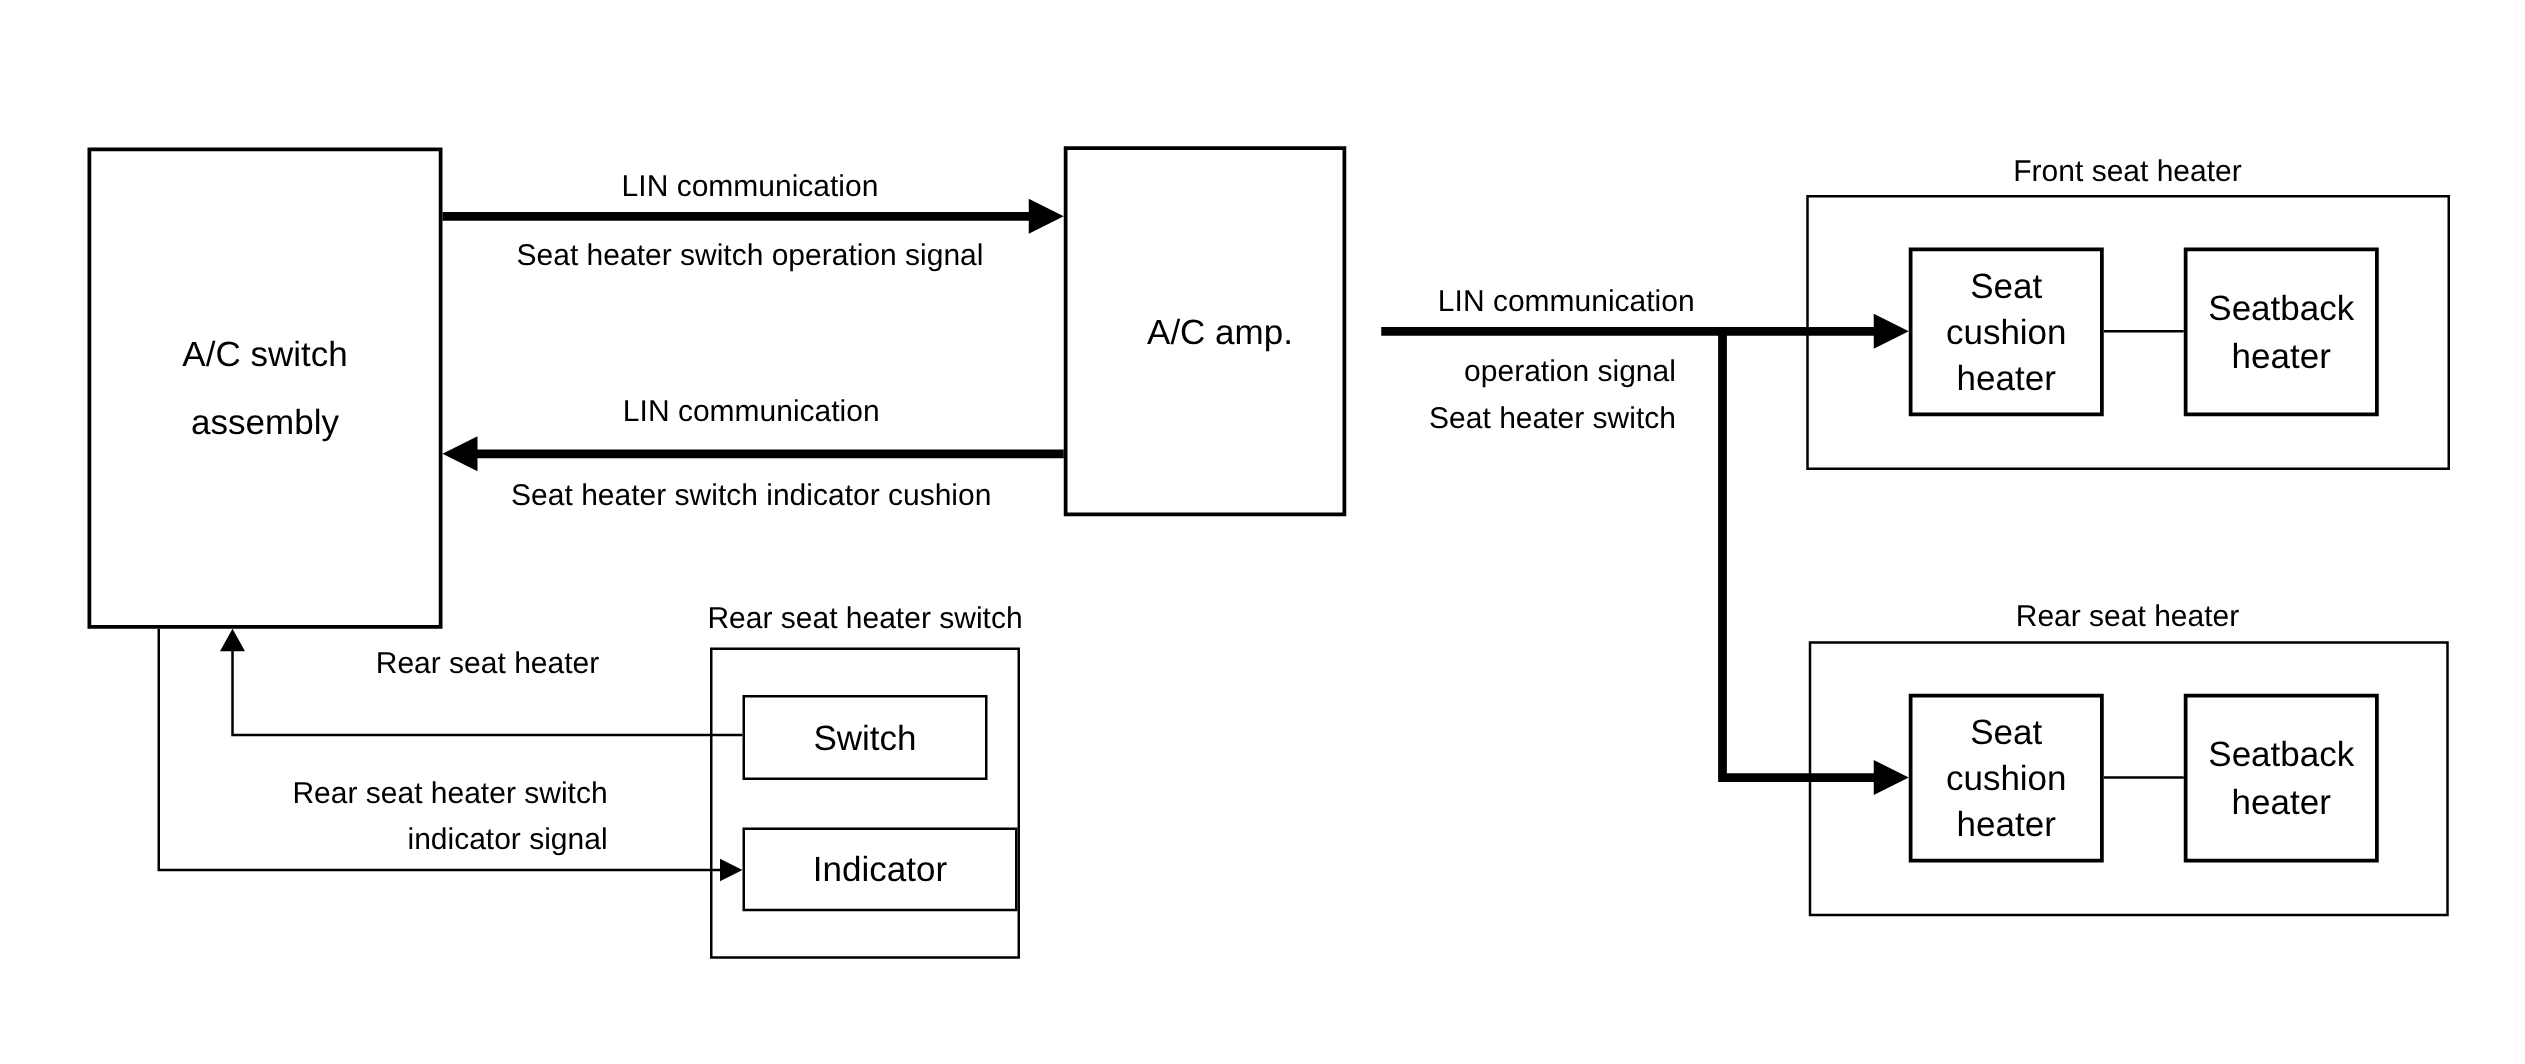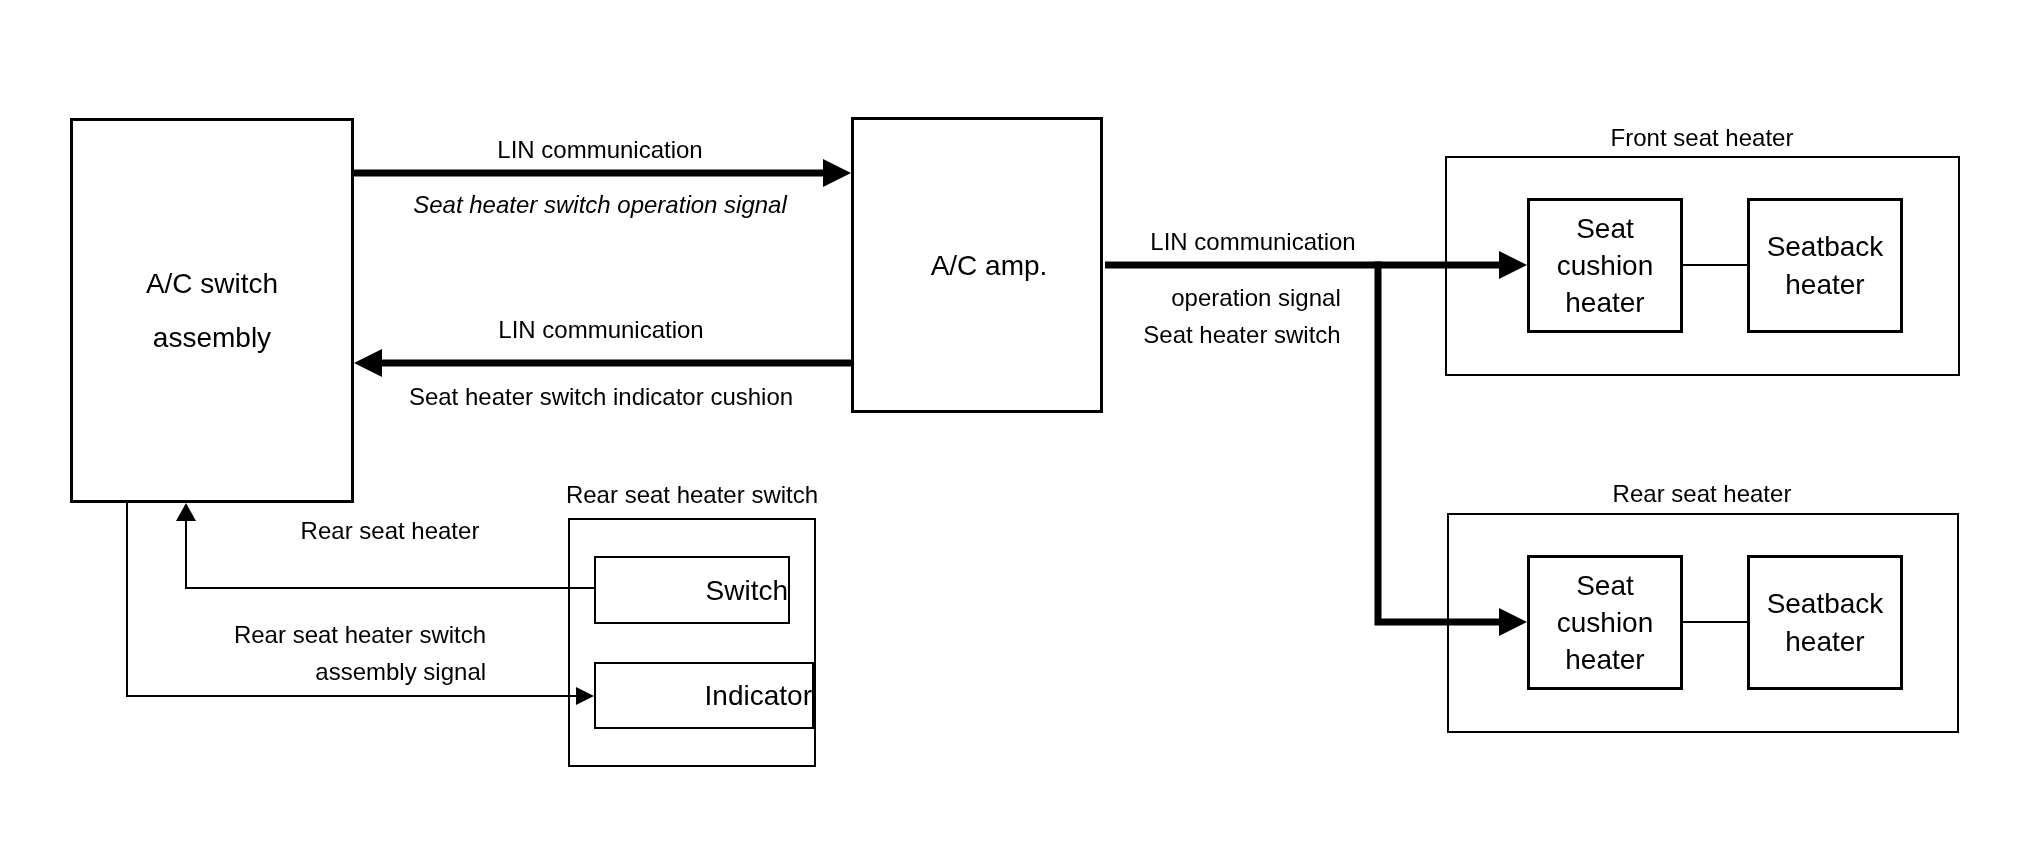--- a/index.html
+++ b/index.html
@@ -36,33 +36,33 @@
     background: transparent;
     display: flex;
     flex-direction: column;
     align-items: center;
     justify-content: center;
     text-align: center;
     font-size: 28px;
     line-height: 37px;
   }
   .border3 { border: 3px solid #000000; }
-  .border2 { border: 2px solid #000000; align-items: flex-end; }
+  .border2 { border: 2px solid #000000; }
   .lbl {
     position: absolute;
     text-align: right;
     white-space: nowrap;
     font-size: 24px;
     line-height: 36px;
     transform: translateX(-50%);
   }
   .lbl.multi { line-height: 37px; }
   
   #box-ac-switch      { left: 70px;   top: 118px; width: 284px; height: 385px; line-height: 38px; gap: 16px; }
-  #box-ac-amp         { left: 851px;  top: 117px; width: 252px; height: 296px; padding-left: 24px; }
+  #box-ac-amp         { left: 851px;  top: 117px; width: 226px; height: 296px; padding-left: 24px; }
   #box-front-outer    { left: 1445px; top: 156px; width: 515px; height: 220px; }
   #box-front-cushion  { left: 1527px; top: 198px; width: 156px; height: 135px; }
   #box-front-seatback { left: 1747px; top: 198px; width: 156px; height: 135px; line-height: 38px; }
   #box-rear-outer     { left: 1447px; top: 513px; width: 512px; height: 220px; }
   #box-rear-cushion   { left: 1527px; top: 555px; width: 156px; height: 135px; }
   #box-rear-seatback  { left: 1747px; top: 555px; width: 156px; height: 135px; line-height: 38px; }
   #box-switch-outer   { left: 568px;  top: 518px; width: 248px; height: 249px; }
   #box-switch         { left: 594px;  top: 556px; width: 196px; height: 68px; }
   #box-indicator      { left: 594px;  top: 662px; width: 220px; height: 67px; }
 </style>
@@ -131,33 +131,33 @@
   <div class="lbl" style="left:692px; top:477px;">Rear seat heater switch</div>
   <div class="node border2" id="box-switch-outer"></div>
   <div class="node border2" id="box-switch">
     <span>Switch</span>
   </div>
   <div class="node border2" id="box-indicator">
     <span>Indicator</span>
   </div>
 
   <div class="lbl" style="left:600px; top:132px;">LIN communication</div>
-  <div class="lbl" style="left:600px; top:187px;font-style:italic;">Seat heater switch operation signal</div>
+  <div class="lbl" style="left:600px; top:187px;">Seat heater switch operation signal</div>
 
   <div class="lbl" style="left:601px; top:312px;">LIN communication</div>
   <div class="lbl" style="left:601px; top:379px;">Seat heater switch indicator cushion</div>
 
   <div class="lbl" style="left:1253px; top:224px;">LIN communication</div>
   <div class="lbl multi" style="left:1242px; top:279px;">
     <div>operation signal</div>
     <div>Seat heater switch</div>
   </div>
 
   <div class="lbl multi" style="left:390px; top:512px;">
     <div>Rear seat heater</div>
   </div>
 
   <div class="lbl multi" style="left:360px; top:616px;">
     <div>Rear seat heater switch</div>
-    <div>assembly signal</div>
+    <div>indicator signal</div>
   </div>
 
 </div>
 
 </body></html>

